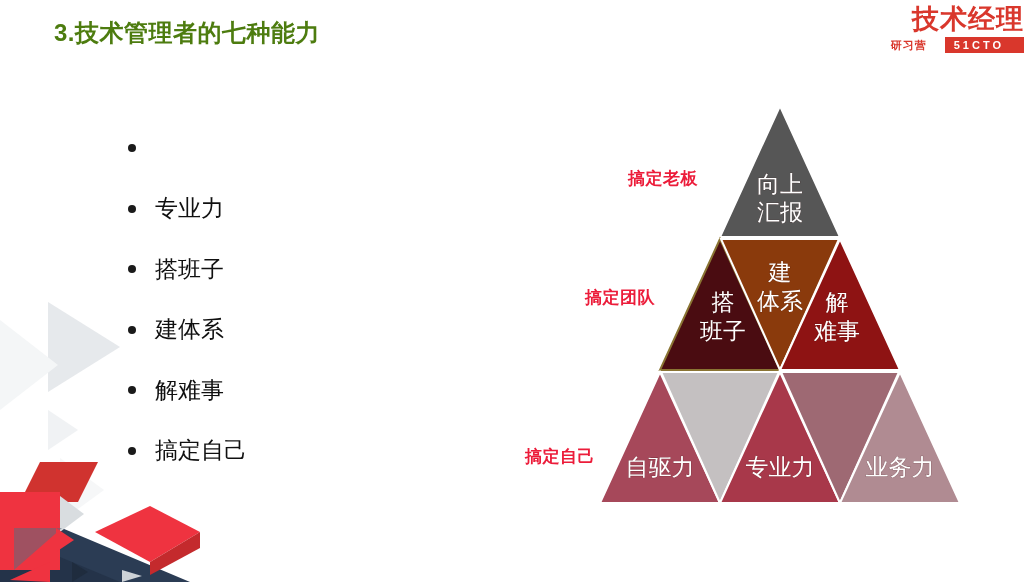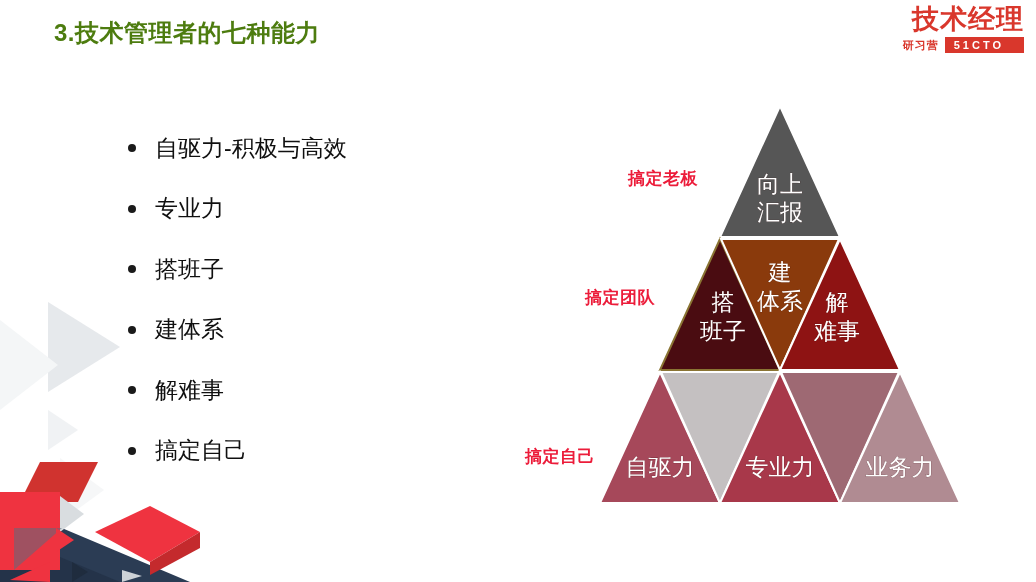--- a/index.html
+++ b/index.html
@@ -49,21 +49,21 @@
     letter-spacing: 1px;
     line-height: 1;
     white-space: nowrap;
   }
   #logo-sub-row {
     position: absolute;
     right: 0;
     top: 31px;
     display: flex;
     align-items: center;
-    gap: 6px;
+    gap: 18px;
     white-space: nowrap;
   }
   #logo-sub {
     font-size: 11px;
     font-weight: bold;
     color: #d9372c;
     letter-spacing: 1px;
   }
   #logo-brand {
     background: #d9372c;
@@ -146,21 +146,20 @@
     <div id="logo-main">技术经理</div>
     <div id="logo-sub-row">
       <span id="logo-sub">研习营</span>
       <span id="logo-brand">51CTO</span>
     </div>
   </div>
 
   <div id="bullet-list">
     <div class="bullet-item">
       <span class="bullet-dot"></span>
-      <span class="bullet-text">自驱力-积极与高效</span>
     </div>
     <div class="bullet-item">
       <span class="bullet-dot"></span>
       <span class="bullet-text">专业力</span>
     </div>
     <div class="bullet-item">
       <span class="bullet-dot"></span>
       <span class="bullet-text">搭班子</span>
     </div>
     <div class="bullet-item">

